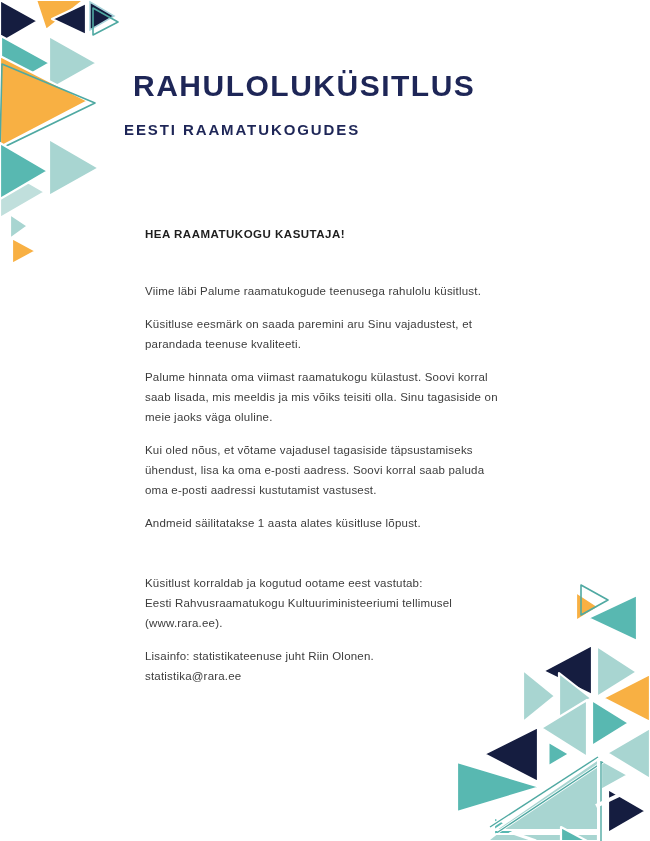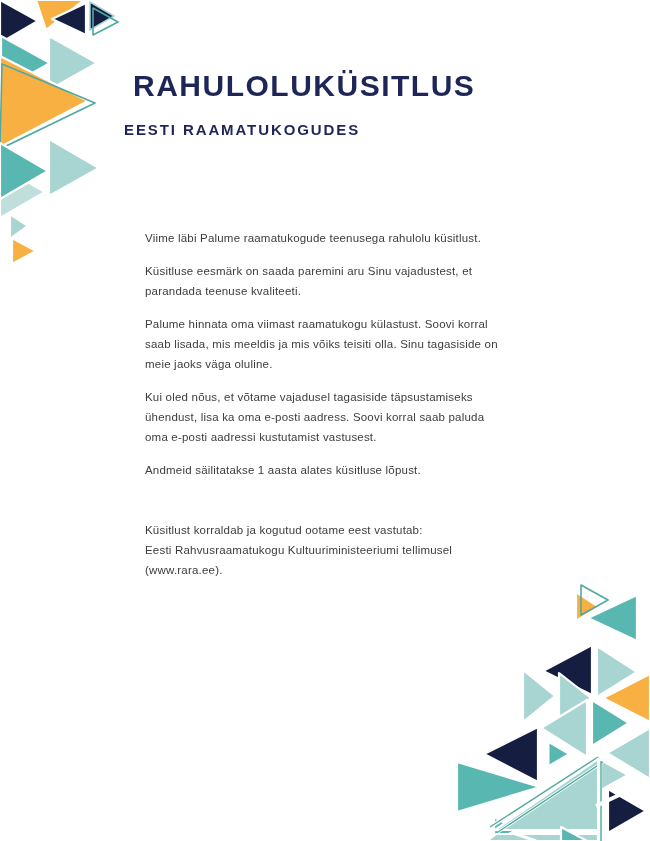--- a/index.html
+++ b/index.html
@@ -101,30 +101,33 @@
       <line class="wline2" x1="513" y1="833" x2="536" y2="841"></line>
     </g>
   </svg>
 
   <header class="title-block">
     <h1 class="doc-title">RAHULOLUKÜSITLUS</h1>
     <h2 class="doc-subtitle">EESTI RAAMATUKOGUDES</h2>
   </header>
 
   <main class="content">
+    <div class="greeting">HEA RAAMATUKOGU KASUTAJA!</div>
     <div>
         <div class="para">Viime läbi Palume raamatukogude teenusega rahulolu küsitlust.</div>
         <div class="para">Küsitluse eesmärk on saada paremini aru Sinu vajadustest, et
 parandada teenuse kvaliteeti.</div>
         <div class="para">Palume hinnata oma viimast raamatukogu külastust. Soovi korral
 saab lisada, mis meeldis ja mis võiks teisiti olla. Sinu tagasiside on
 meie jaoks väga oluline.</div>
         <div class="para">Kui oled nõus, et võtame vajadusel tagasiside täpsustamiseks
 ühendust, lisa ka oma e-posti aadress. Soovi korral saab paluda
 oma e-posti aadressi kustutamist vastusest.</div>
         <div class="para">Andmeid säilitatakse 1 aasta alates küsitluse lõpust.</div>
         <div class="para gap-before">Küsitlust korraldab ja kogutud ootame eest vastutab:
 Eesti Rahvusraamatukogu Kultuuriministeeriumi tellimusel
 (www.rara.ee).</div>
+        <div class="para">Lisainfo: statistikateenuse juht Riin Olonen.
+statistika@rara.ee</div>
       </div>
   </main>
 
 </div>
 
 </body></html>

